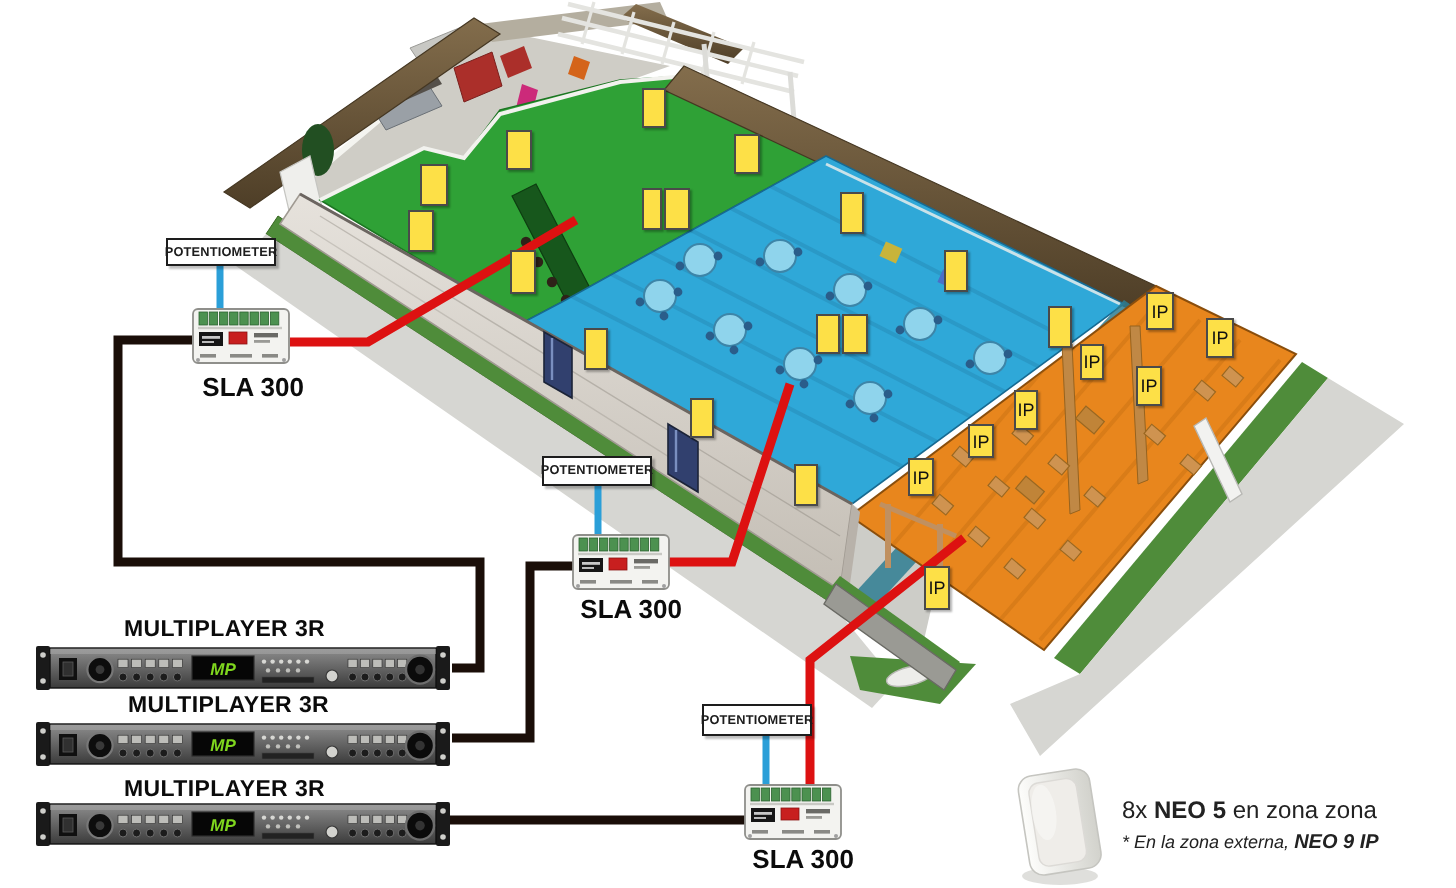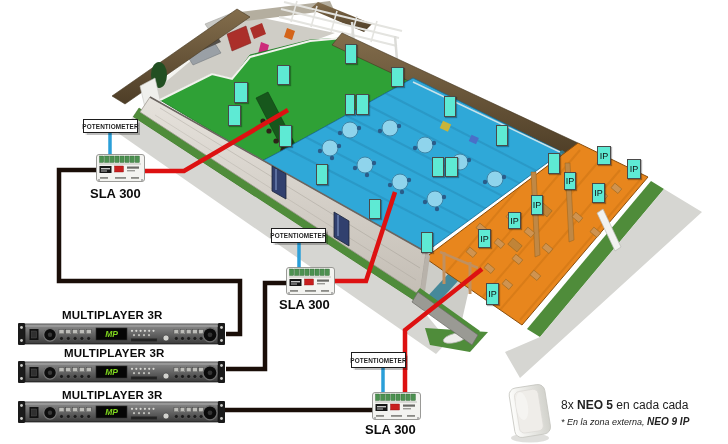--- a/index.html
+++ b/index.html
@@ -1,25 +1,25 @@
 <!DOCTYPE html>
 <html style="--zone-green: #2fa136; --zone-blue: #2fa8d8; --zone-orange: #e8861d; --wire-red: #dd1111; --wire-black: #1a0e08; --wire-blue: #2b9fd8; --hedge-brown: #6e5b40; --grass-green: #4f8c3a; --sidewalk-gray: #d6d6d2; --wall-gray: #ddd9d3;"><head>
 <meta charset="utf-8">
 <style>
   html,body{margin:0;padding:0;background:#fff;}
   #stage{position:relative;width:728px;height:444px;background:#fff;overflow:hidden;
          font-family:"Liberation Sans",sans-serif;}
   #art{position:absolute;left:0;top:0;}
-  .spk{position:absolute;background:#5eead4;border:1px solid #4a4a4a;box-sizing:border-box;
+  .spk{position:absolute;background:#fde047;border:1px solid #4a4a4a;box-sizing:border-box;
        box-shadow:1px 1px 1px rgba(0,0,0,.3);display:flex;align-items:center;justify-content:center;
-       font:400 9px "Liberation Sans",sans-serif;color:#111;margin-left:24px;}
+       font:400 9px "Liberation Sans",sans-serif;color:#111;}
   .pot{position:absolute;background:#fff;border:1px solid #1d1d1d;box-sizing:border-box;
        box-shadow:1.5px 1.5px 1px rgba(0,0,0,.25);display:flex;align-items:center;justify-content:center;
        font:bold 6.4px "Liberation Sans",sans-serif;letter-spacing:.1px;color:#1d1d1d;white-space:nowrap;}
-  .devlbl{position:absolute;font:bold 13px "Liberation Sans",sans-serif;color:#0b0b0b;text-align:left;}
+  .devlbl{position:absolute;font:bold 13px "Liberation Sans",sans-serif;color:#0b0b0b;text-align:right;}
   .mplbl{position:absolute;font:bold 11.5px "Liberation Sans",sans-serif;color:#0b0b0b;letter-spacing:.2px;padding-left:40px;}
   .note{position:absolute;left:561px;top:398px;color:#222;}
   .note .l1{font:12px "Liberation Sans",sans-serif;}
   .note .l1 b{font-weight:bold;}
   .note .l2{font:italic 9px "Liberation Sans",sans-serif;margin-top:4px;}
   .note .l2 b{font-weight:bold;font-size:10px;}
 </style>
 </head>
 <body>
 
@@ -358,17 +358,17 @@
 <div class="pot" style="left:351px;top:352px;width:55px;height:16px;">POTENTIOMETER</div>
 
 <div class="devlbl" style="left:90px;top:186px;width:62px;">SLA 300</div>
 <div class="devlbl" style="left:279px;top:297px;width:62px;">SLA 300</div>
 <div class="devlbl" style="left:365px;top:422px;width:62px;">SLA 300</div>
 <div class="mplbl" style="left:22px;top:309px;">MULTIPLAYER 3R</div>
 <div class="mplbl" style="left:24px;top:347px;">MULTIPLAYER 3R</div>
 <div class="mplbl" style="left:22px;top:389px;">MULTIPLAYER 3R</div>
 
 <div class="note">
-  <div class="l1"><span>8x </span><b>NEO 5</b><span> en cada cada</span></div>
+  <div class="l1"><span>8x </span><b>NEO 5</b><span> en zona zona</span></div>
   <div class="l2"><span>* En la zona externa, </span><b>NEO 9 IP</b></div>
 </div>
 
 </div>
 
 </body></html>

